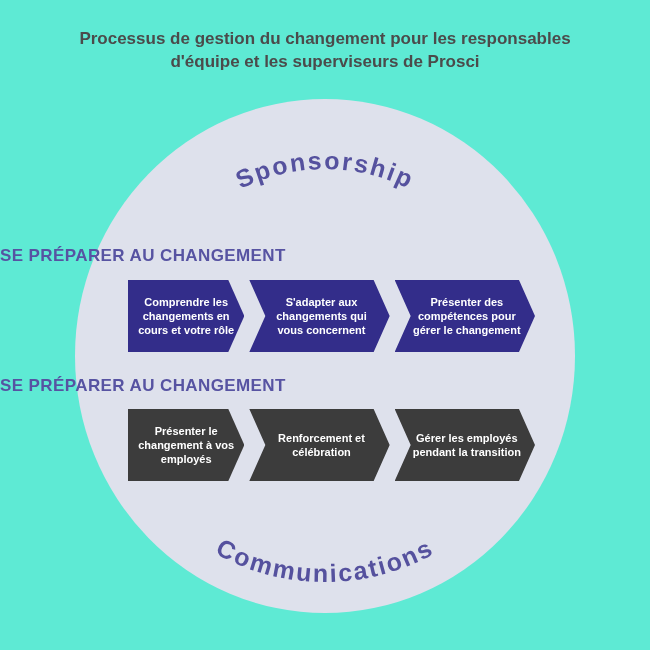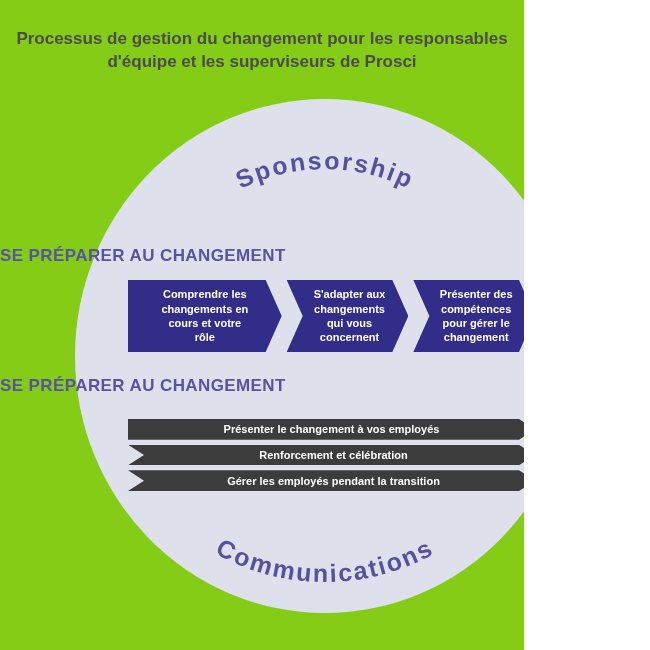--- a/index.html
+++ b/index.html
@@ -1,19 +1,19 @@
 <!DOCTYPE html>
 <html><head>
 <meta charset="utf-8">
 <style>
   html,body{margin:0;padding:0;background:#ffffff;}
   .stage{
     position:relative;
-    width:524px;height:650px;
-    background:#84cc16;
+    width:650px;height:650px;
+    background:#5eead4;
     font-family:"Liberation Sans",sans-serif;
     overflow:hidden;
   }
   .diagram-title{
     position:absolute;
     top:28px;left:0;right:0;
     margin:0 auto;
     max-width:500px;
     text-align:center;
     font-size:17px;
@@ -42,36 +42,36 @@
   .heading-2{top:376px;}
   .chevron-row{
     position:absolute;
     left:128px;
     width:407px;
     height:72px;
     display:flex;
     gap:5px;
   }
   .row-1{top:280px;}
-  .row-2{top:419px;flex-direction:column;}
+  .row-2{top:409px;}
   .step{
     flex:1 1 0;
     display:flex;
     align-items:center;
     justify-content:center;
     text-align:center;
     color:#ffffff;
     font-size:11px;
     font-weight:700;
     line-height:1.3;
     padding:0 14px 0 18px;
     clip-path:polygon(0 0, calc(100% - 16px) 0, 100% 50%, calc(100% - 16px) 100%, 0 100%, 16px 50%);
   }
   .step.first{
-    padding:0 32px;
+    padding:0 4px;
     clip-path:polygon(0 0, calc(100% - 16px) 0, 100% 50%, calc(100% - 16px) 100%, 0 100%);
   }
   .row-1 .step{background:#332d8a;}
   .row-2 .step{background:#3c3c3c;}
 </style>
 </head>
 <body>
 
 <div class="stage">
 

